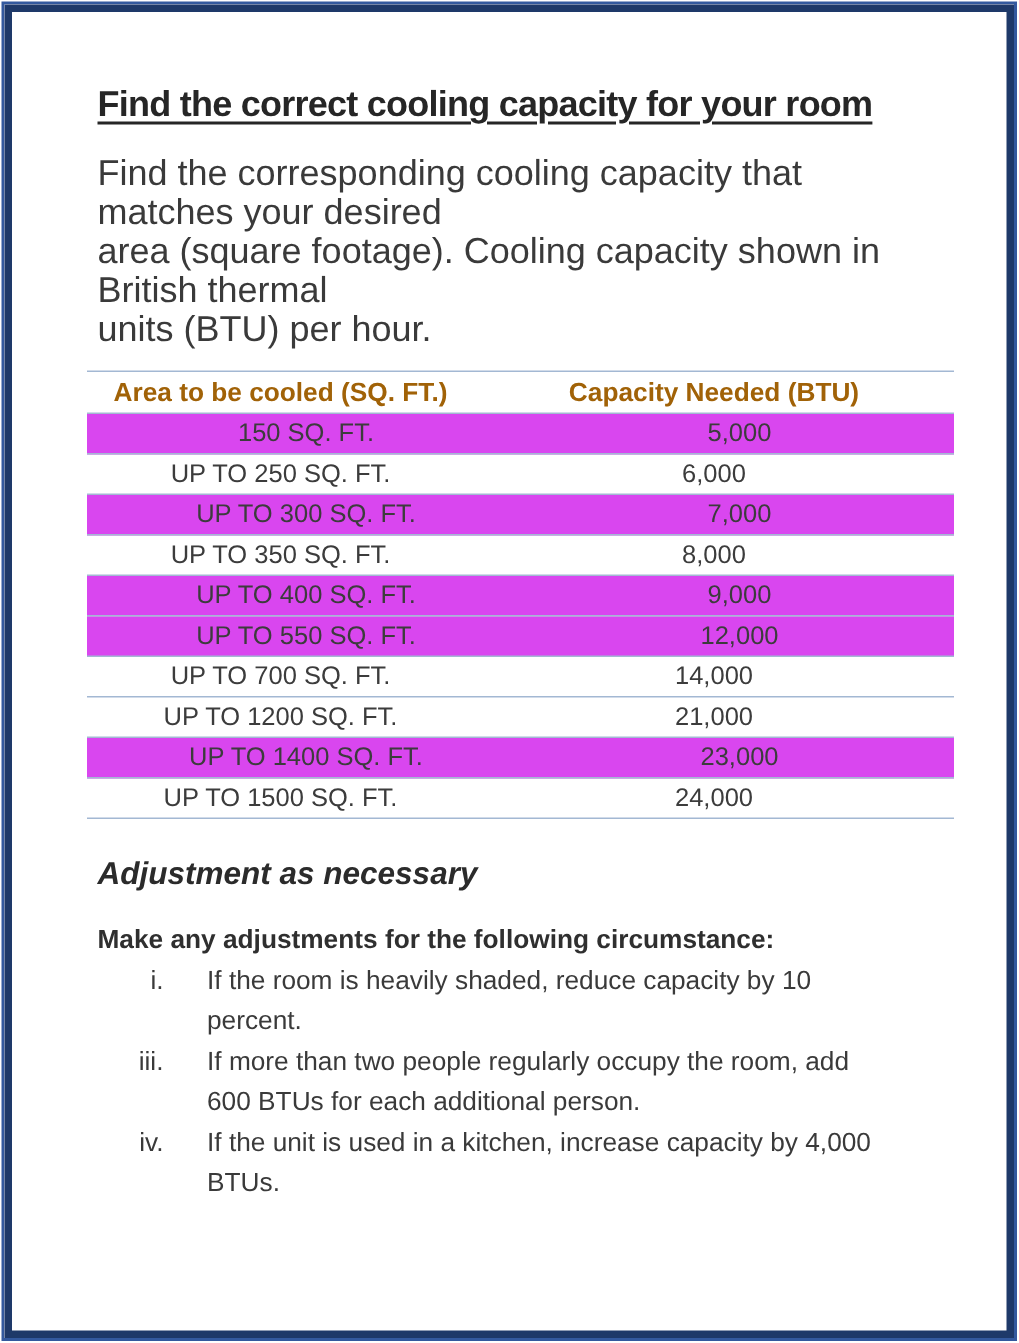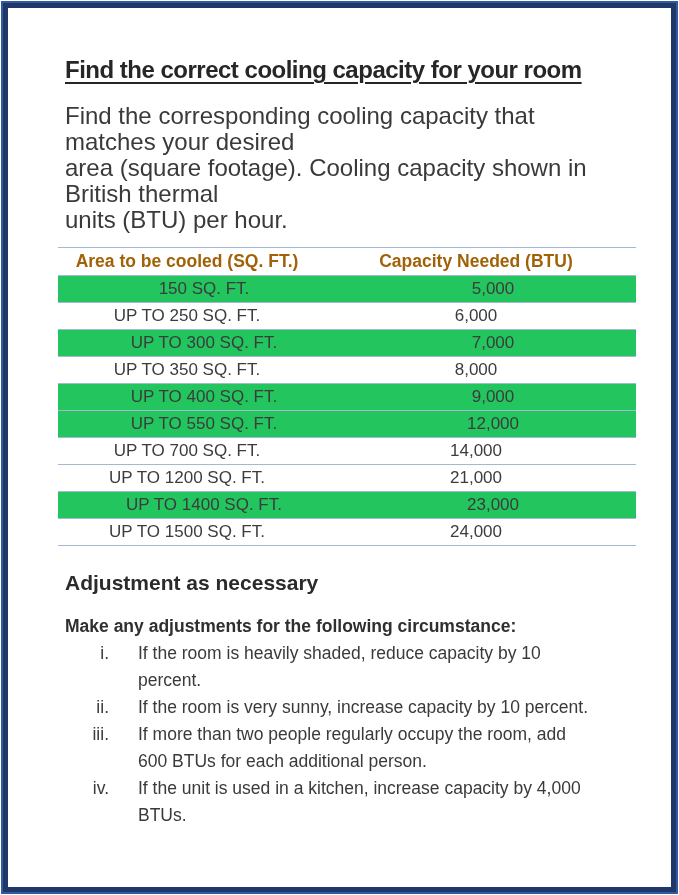--- a/index.html
+++ b/index.html
@@ -59,28 +59,29 @@
     text-align: center;
     border-top: 1px solid #a3b8d3;
     border-bottom: 1px solid #a3b8d3;
     font-size: 17.5px;
   }
   table.capacity td {
     height: 27px;
     text-align: center;
     border-bottom: 1px solid #a3b8d3;
   }
-  table.capacity tr.shaded td { background: #22c55e; padding-left: 34px; }
+  table.capacity tr.shaded td { background: #d946ef; padding-left: 34px; }
 
   .section-heading {
     margin: 24px 0 0 7px;
     font-size: 21px;
     line-height: 26px;
     font-weight: bold;
     color: #2b2b2b;
+    font-style: italic;
   }
   .lead {
     margin: 17px 0 0 7px;
     font-size: 17.5px;
     line-height: 26px;
     font-weight: bold;
     color: #2f2f2f;
   }
   .roman-list { margin: 1px 0 0 7px; }
   .roman-item {
@@ -173,24 +174,20 @@
 
       <p class="lead">Make any adjustments for the following circumstance:</p>
 
       <div class="roman-list">
         <div class="roman-item">
           <span class="roman-marker">i.</span>
           <span class="roman-text">If the room is heavily shaded, reduce capacity by 10
 percent.</span>
         </div>
         <div class="roman-item">
-          <span class="roman-marker">ii.</span>
-          <span class="roman-text">If the room is very sunny, increase capacity by 10 percent.</span>
-        </div>
-        <div class="roman-item">
           <span class="roman-marker">iii.</span>
           <span class="roman-text">If more than two people regularly occupy the room, add
 600 BTUs for each additional person.</span>
         </div>
         <div class="roman-item">
           <span class="roman-marker">iv.</span>
           <span class="roman-text">If the unit is used in a kitchen, increase capacity by 4,000
 BTUs.</span>
         </div>
       </div>

